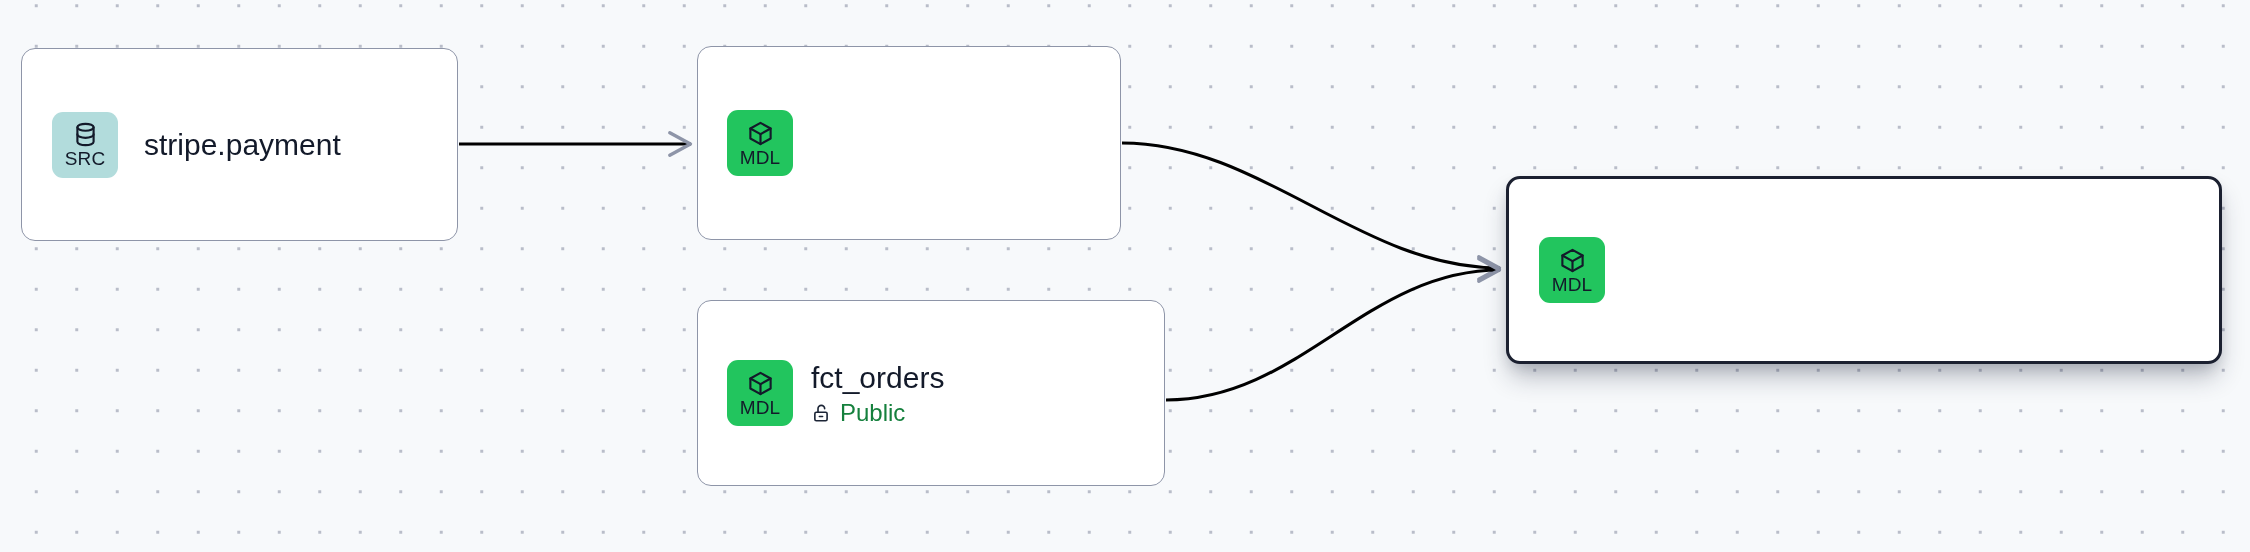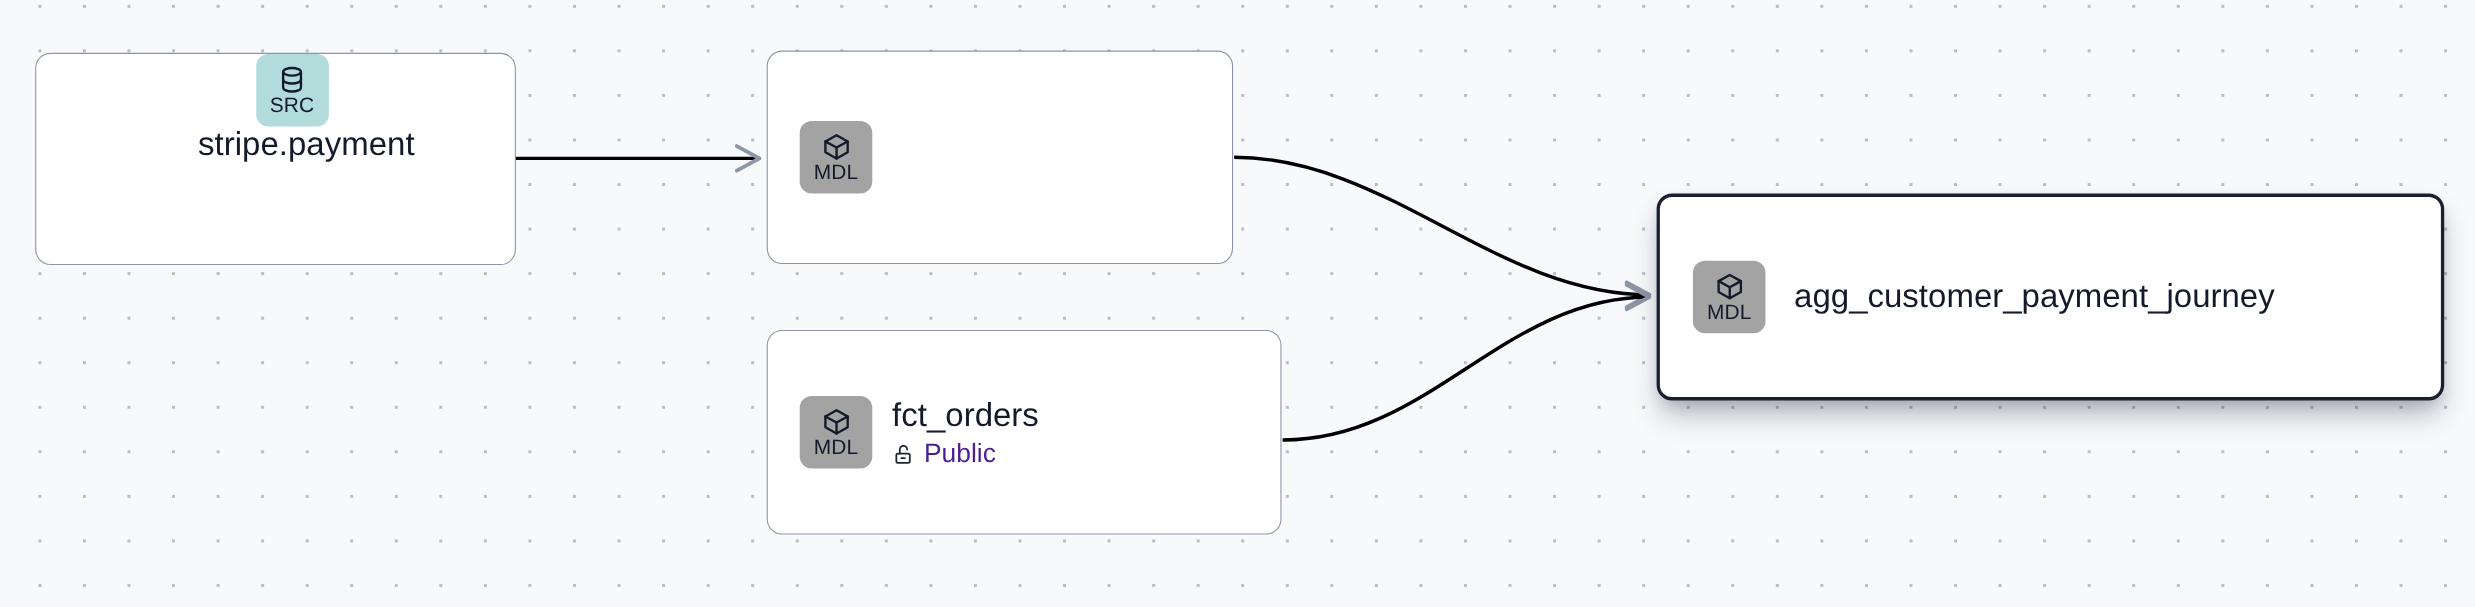--- a/index.html
+++ b/index.html
@@ -55,21 +55,21 @@
     height: 66px;
     border-radius: 11px;
     display: flex;
     flex-direction: column;
     align-items: center;
     justify-content: center;
     gap: 0px;
   }
 
   .badge-src { background: #b2dcdc; }
-  .badge-mdl { background: #a3a3a3; }
+  .badge-mdl { background: #22c55e; }
 
   .badge-icon {
     display: block;
     width: 27px;
     height: 27px;
     margin-bottom: 1px;
   }
 
   .badge-text {
     font-size: 19px;
@@ -93,33 +93,33 @@
     white-space: nowrap;
     font-weight: 400;
   }
 
   .node-sub {
     display: flex;
     align-items: center;
     gap: 8px;
     font-size: 24px;
     line-height: 26px;
-    color: #4c1d95;
+    color: #15803d;
     white-space: nowrap;
   }
 
   .lock-icon {
     display: block;
     width: 21px;
     height: 22px;
     flex: 0 0 auto;
   }
 
   
-  #node-stripe-payment { left: 32px;   top: 48px;  width: 437px;  height: 193px; padding-left: 30px; flex-direction: column; }
+  #node-stripe-payment { left: 21px;   top: 48px;  width: 437px;  height: 193px; padding-left: 30px; }
   #node-stg-payments   { left: 697px;  top: 46px;  width: 424px;  height: 194px; padding-left: 29px; }
   #node-fct-orders     { left: 697px;  top: 300px; width: 468px;  height: 186px; padding-left: 29px; }
   #node-agg-journey    { left: 1506px; top: 176px; width: 716px;  height: 188px; padding-left: 30px; }
 
   #node-stripe-payment .node-body,
   #node-stg-payments .node-body,
   #node-agg-journey .node-body { margin-left: 26px; }
   #node-fct-orders .node-body  { margin-left: 18px; }
 </style>
 </head>
@@ -200,18 +200,15 @@
     <div class="node-badge badge-mdl">
       <span class="badge-icon">
         <svg viewBox="0 0 24 24" width="27" height="27" fill="none" stroke="#131a2a" stroke-width="1.9" stroke-linecap="round" stroke-linejoin="round">
           <path d="M12 2.6 L21 7.6 L12 12.6 L3 7.6 Z"></path>
           <path d="M3 7.6 V16.4 L12 21.4 L21 16.4 V7.6"></path>
           <path d="M12 12.6 V21.4"></path>
         </svg>
       </span>
       <span class="badge-text">MDL</span>
     </div>
-    <div class="node-body">
-      <div class="node-title">agg_customer_payment_journey</div>
-    </div>
   </div>
 
 </div>
 
 </body></html>

